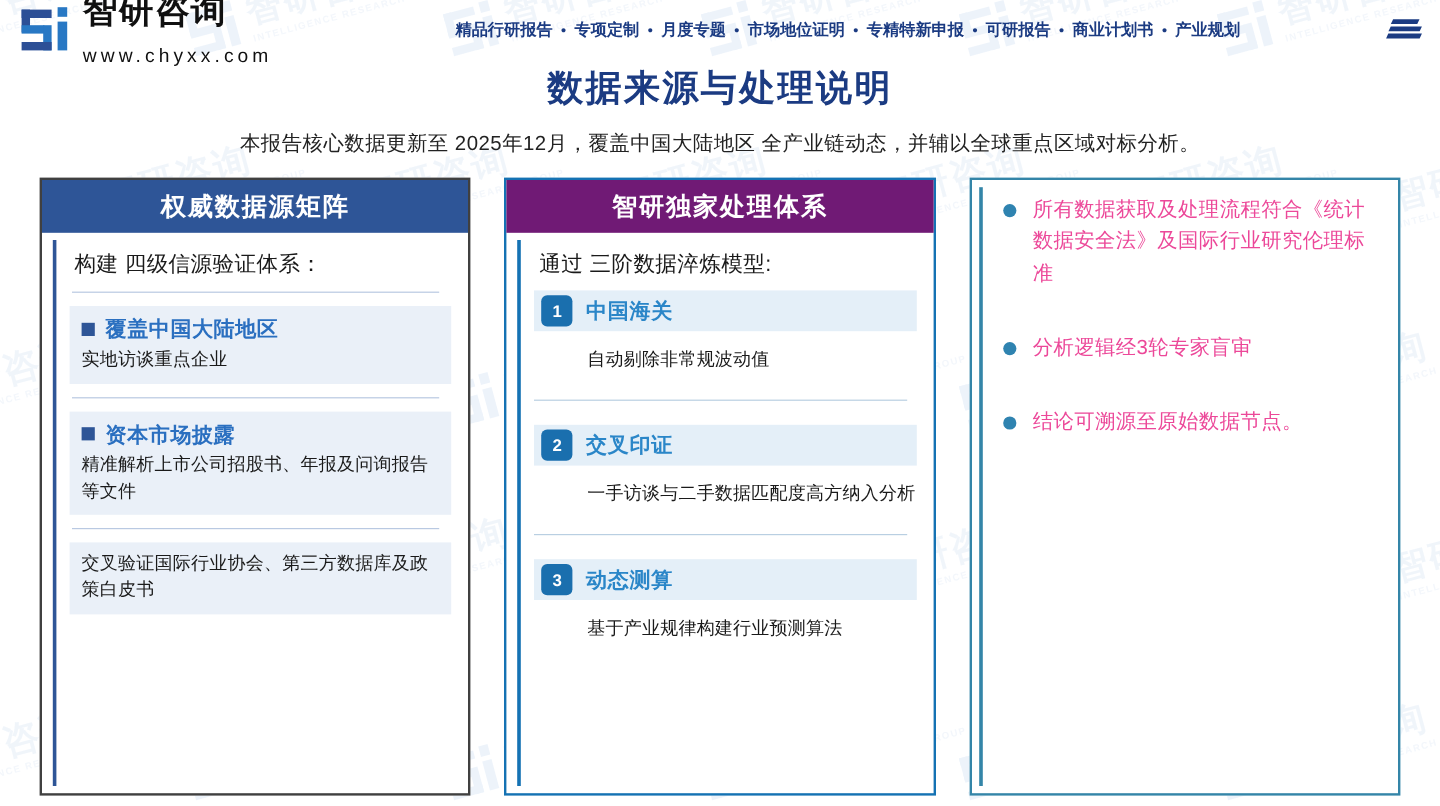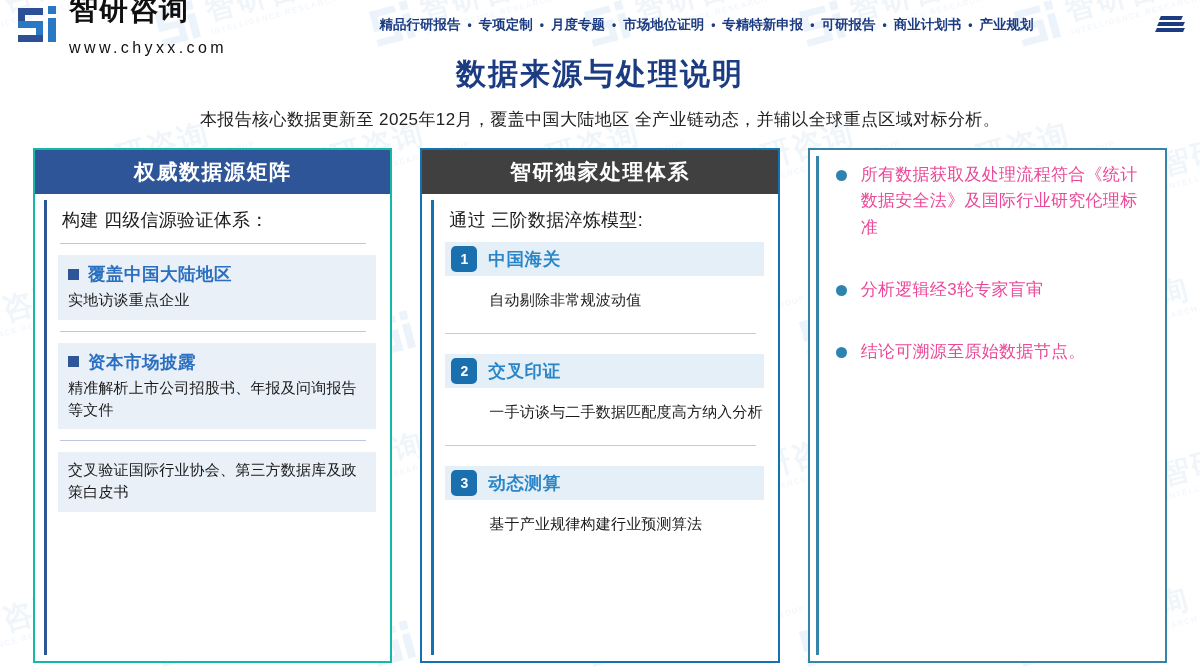--- a/index.html
+++ b/index.html
@@ -191,37 +191,37 @@
     box-sizing: border-box;
   }
   .card {
     flex: 1 1 0;
     background: #ffffff;
     box-sizing: border-box;
     height: 515px;
     display: flex;
     flex-direction: column;
   }
-  .card-1 { border: 2px solid #14b8a6; }
+  .card-1 { border: 2px solid #404040; }
   .card-2 { border: 2px solid #1472b3; }
   .card-3 { border: 2px solid #3485a8; }
 
   .card-header {
     height: 44px;
     display: flex;
     align-items: center;
     justify-content: center;
     color: #ffffff;
     font-size: 21px;
     font-weight: 700;
     letter-spacing: 1.5px;
     flex: 0 0 auto;
   }
   .card-1 .card-header { background: #2e5597; }
-  .card-2 .card-header { background: #404040; }
+  .card-2 .card-header { background: #701a75; }
   .card-3 .card-header { background: #3485a8; }
 
   .card-body {
     flex: 1 1 auto;
     padding: 12px 14px 10px 12px;
     box-sizing: border-box;
     position: relative;
     border-radius: 16px;
   }
   .card-1 .card-body,

